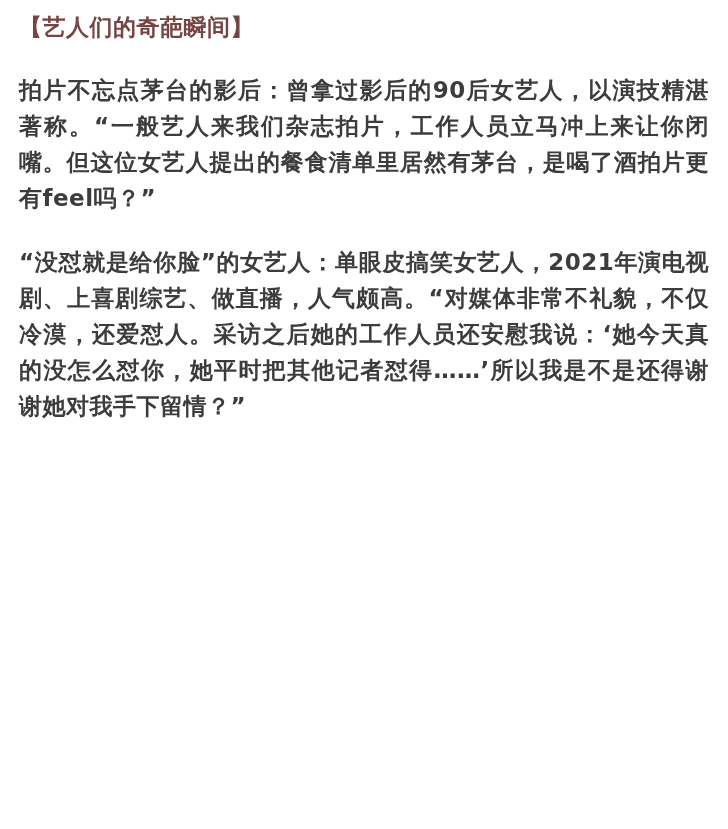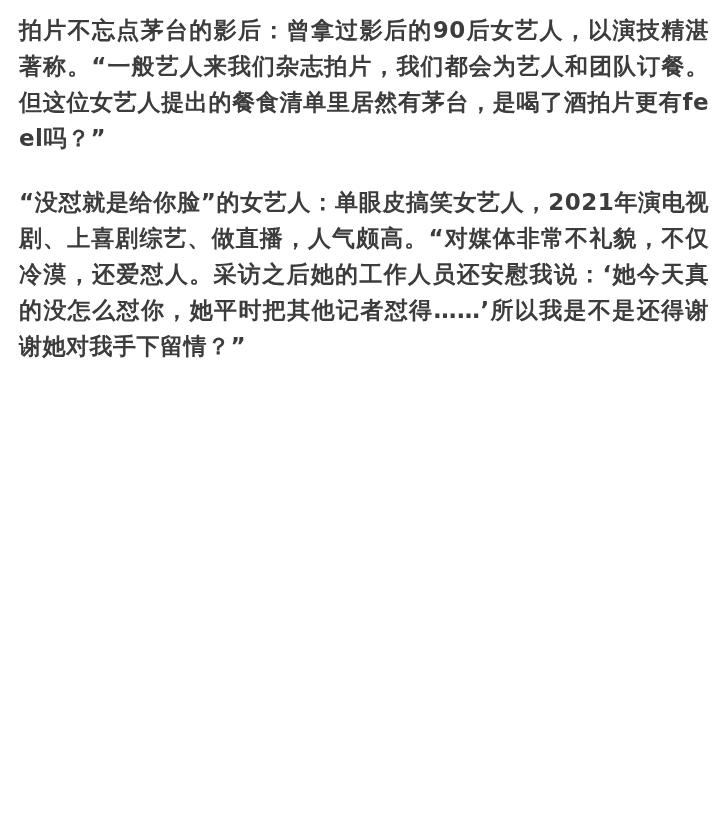--- a/index.html
+++ b/index.html
@@ -38,20 +38,21 @@
     word-break: break-all;
   }
   .paragraph:last-child {
     margin-bottom: 0;
   }
 </style>
 </head>
 <body>
 
 <div class="article">
+  <h1 class="article-title">【艺人们的奇葩瞬间】</h1>
 
-  <p class="paragraph">拍片不忘点茅台的影后：曾拿过影后的90后女艺人，以演技精湛著称。“一般艺人来我们杂志拍片，我们都会为艺人和团队订餐。但这位女艺人提出的餐食清单里居然有茅台，是喝了酒拍片更有feel吗？”</p>
+  <p class="paragraph">拍片不忘点茅台的影后：曾拿过影后的90后女艺人，以演技精湛著称。“一般艺人来我们杂志拍片，工作人员立马冲上来让你闭嘴。但这位女艺人提出的餐食清单里居然有茅台，是喝了酒拍片更有feel吗？”</p>
 
 
 
   <p class="paragraph">“没怼就是给你脸”的女艺人：单眼皮搞笑女艺人，2021年演电视剧、上喜剧综艺、做直播，人气颇高。“对媒体非常不礼貌，不仅冷漠，还爱怼人。采访之后她的工作人员还安慰我说：‘她今天真的没怎么怼你，她平时把其他记者怼得……’所以我是不是还得谢谢她对我手下留情？”</p>
 
 </div>
 
 </body></html>

